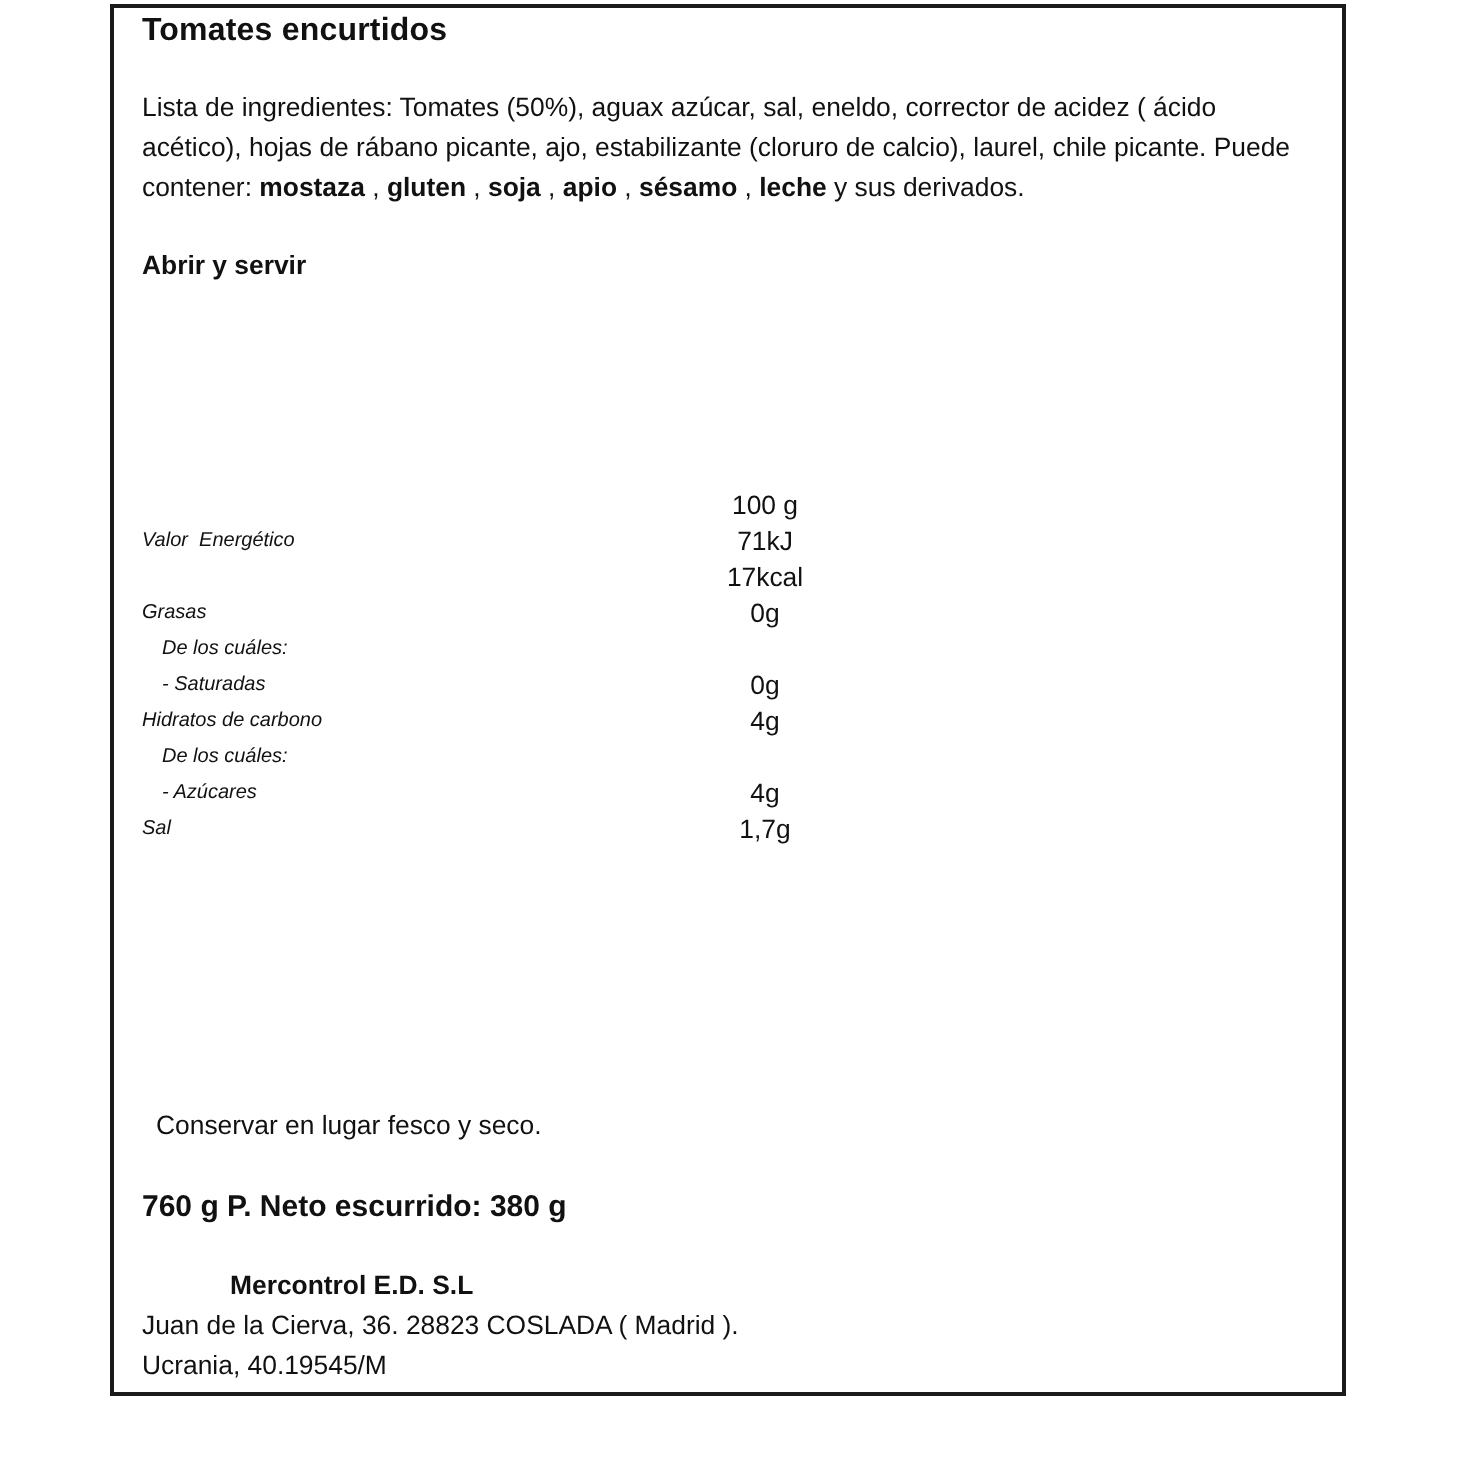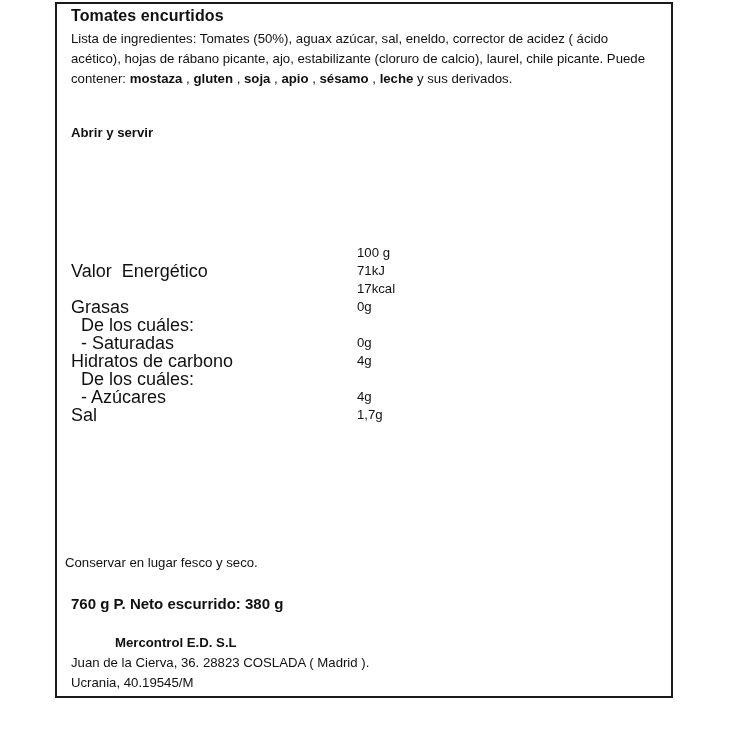--- a/index.html
+++ b/index.html
@@ -42,21 +42,21 @@
     font-weight: bold;
     letter-spacing: 0.1px;
     line-height: 20px;
     white-space: nowrap;
   }
 
   
   #ingredients-block {
     position: absolute;
     left: 14px;
-    top: 25px;
+    top: 40px;
     width: 578px;
     font-size: 13.2px;
     line-height: 20px;
     text-align: left;
   }
   #ingredients-block b {
     font-weight: bold;
   }
 
   
@@ -78,45 +78,46 @@
     width: 100%;
   }
   .nrow {
     position: relative;
     height: 18px;
   }
   .nlabel {
     position: absolute;
     left: 14px;
     top: 0;
-    font-size: 18px;
+    font-size: 10px;
     line-height: 18px;
     white-space: pre;
+    font-style: italic;
   }
   .nlabel.indent1 {
     left: 24px;
   }
   .nvalue {
     position: absolute;
-    left: 300px;
+    left: 282px;
     width: 87px;
     top: 0;
-    text-align: left;
+    text-align: center;
     font-size: 13.2px;
     line-height: 18px;
     white-space: pre;
   }
   .nvalue.hdr {
     font-size: 13.2px;
   }
 
   
   #storage-text {
     position: absolute;
-    left: 8px;
+    left: 21px;
     top: 549px;
     font-size: 13.2px;
     line-height: 20px;
     white-space: nowrap;
     text-align: center;
   }
   #weight-text {
     position: absolute;
     left: 14px;
     top: 589px;

